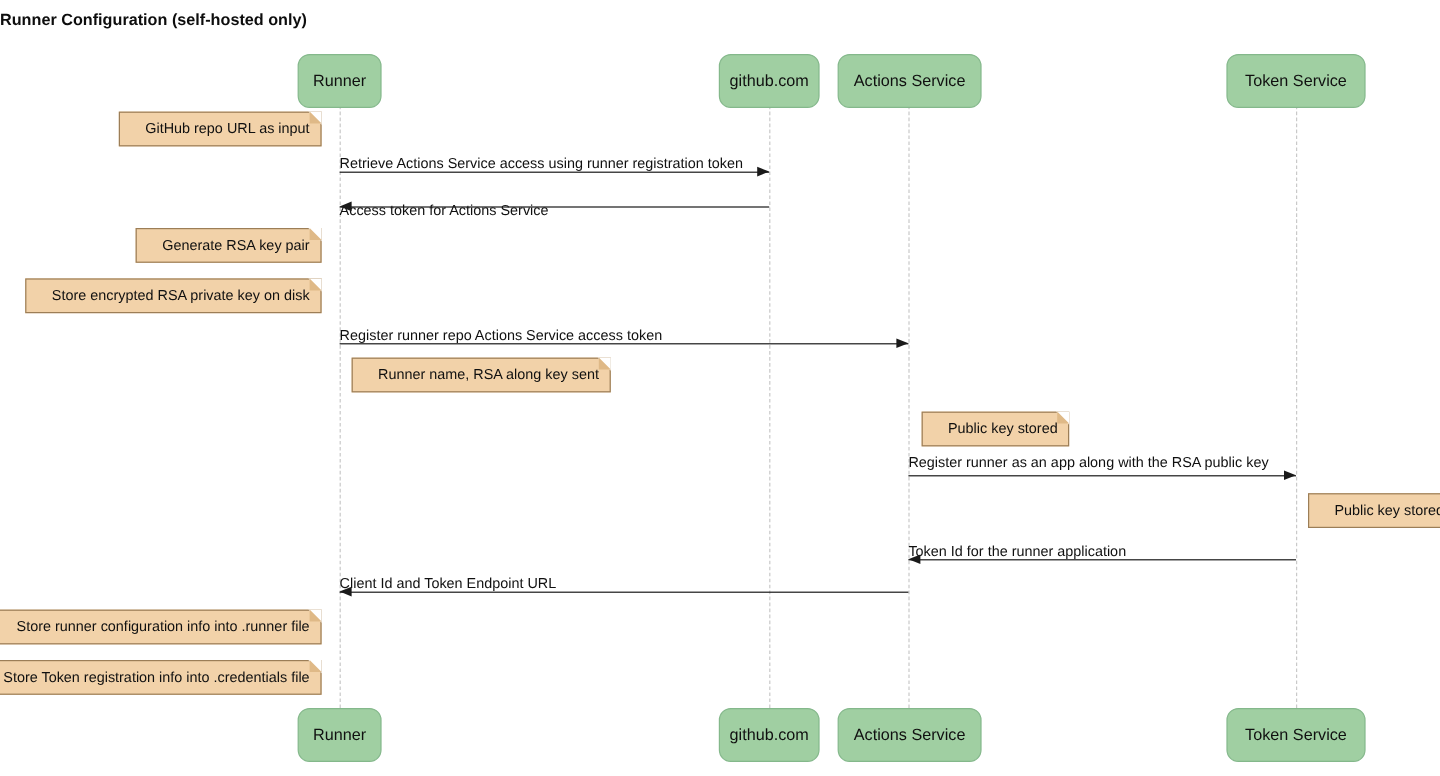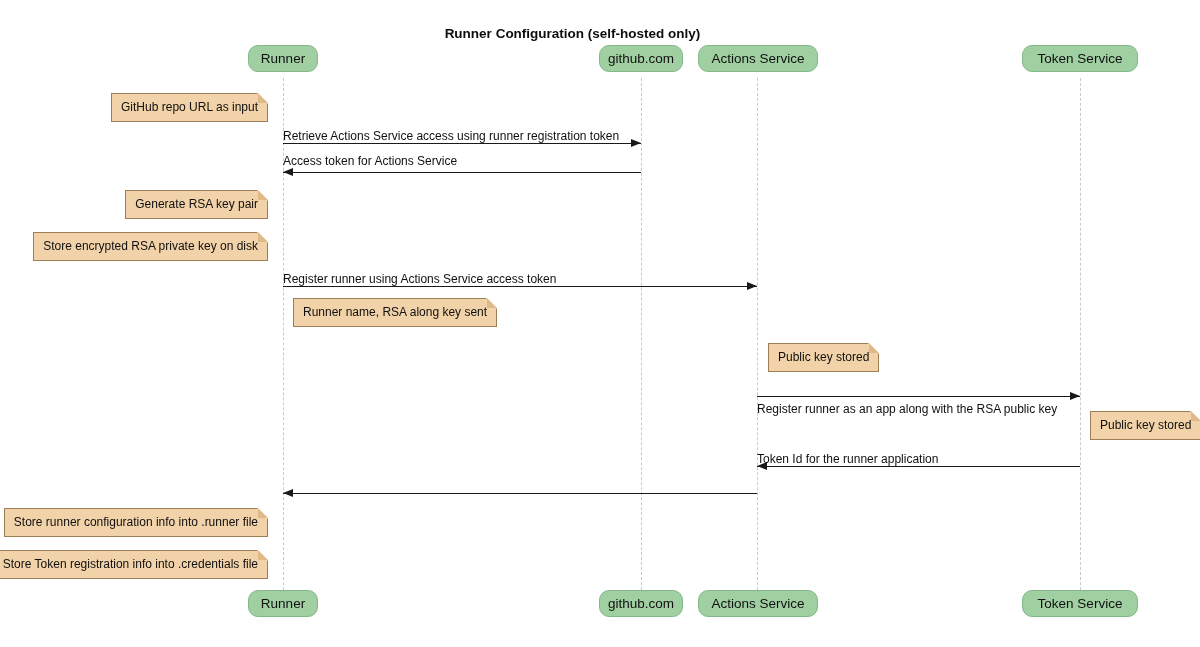--- a/index.html
+++ b/index.html
@@ -1,34 +1,34 @@
 <!DOCTYPE html>
 <html style="--participant-fill: #A0CFA2; --participant-border: #84B88B; --note-fill: #F2D2A9; --note-border: #9C7E57; --note-fold: #DFB987; --lifeline: #C9C9C9; --arrow: #1A1A1A;"><head>
 <meta charset="utf-8">
 <style>
   * { margin:0; padding:0; box-sizing:border-box; }
   html,body { background:#ffffff; }
   body { font-family:"Liberation Sans","DejaVu Sans",sans-serif; color:#111; }
   .canvas { position:relative; width:1200px; height:647px; background:#fff; overflow:hidden; }
 
-  .title { position:absolute; left:0; top:26px; width:1145px; text-align:center;
+  .title { position:absolute; left:0; top:9px; width:1145px; text-align:left;
            font-size:13.5px; font-weight:bold; color:#0d0d0d; }
 
   .lifeline { position:absolute; top:78px; height:512px; width:0;
               border-left:1px dashed var(--lifeline,#C9C9C9); }
 
-  .participant { position:absolute; height:27px; border-radius:10px;
+  .participant { position:absolute; height:45px; border-radius:10px;
                  background:var(--participant-fill,#A0CFA2);
                  border:1px solid var(--participant-border,#84B88B);
                  display:flex; align-items:center; justify-content:center;
                  font-size:13.5px; color:#101010; white-space:nowrap; }
 
   .note { position:absolute; background:var(--note-fill,#F2D2A9);
           border:1px solid var(--note-border,#9C7E57);
-          font-size:12px; color:#101010; padding:6px 9px 7px 9px; white-space:nowrap; }
+          font-size:12px; color:#101010; padding:6px 9px 7px 21px; white-space:nowrap; }
   .note::before { content:""; position:absolute; top:-1px; right:-1px; width:0; height:0;
           border-top:11px solid #ffffff; border-left:11px solid transparent; }
   .note::after  { content:""; position:absolute; top:-1px; right:-1px; width:0; height:0;
           border-left:10px solid var(--note-fold,#DFB987); border-top:10px solid transparent; }
 
   .msg-label { position:absolute; font-size:12px; color:#101010; text-align:left;
                white-space:nowrap; }
   .msg-line  { position:absolute; height:0; border-top:1px solid var(--arrow,#1a1a1a); }
   .ah { position:absolute; width:0; height:0; }
   .ah-right { border-left:10px solid var(--arrow,#1a1a1a);
@@ -52,45 +52,46 @@
   <div class="participant" style="left:599px;top:45px;width:84px">github.com</div>
   <div class="participant" style="left:698px;top:45px;width:120px">Actions Service</div>
   <div class="participant" style="left:1022px;top:45px;width:116px">Token Service</div>
 
   <div class="note" style="right:932px;top:93px">GitHub repo URL as input</div>
 
   <div class="msg-label" style="left:283px;width:358px;top:129px">Retrieve Actions Service access using runner registration token</div>
   <div class="msg-line" style="left:283px;width:358px;top:143px"></div>
   <div class="ah ah-right" style="left:631px;top:139px"></div>
 
-  <div class="msg-label" style="left:283px;width:358px;top:154px">Access token for Actions Service</div>
+  <div class="msg-label" style="left:283px;width:358px;top:168px">Access token for Actions Service</div>
   <div class="msg-line" style="left:283px;width:358px;top:172px"></div>
   <div class="ah ah-left" style="left:283px;top:168px"></div>
 
   <div class="note" style="right:932px;top:190px">Generate RSA key pair</div>
   <div class="note" style="right:932px;top:232px">Store encrypted RSA private key on disk</div>
 
-  <div class="msg-label" style="left:283px;width:474px;top:272px">Register runner using Actions Service access token</div>
+  <div class="msg-label" style="left:283px;width:474px;top:272px">Register runner repo Actions Service access token</div>
   <div class="msg-line" style="left:283px;width:474px;top:286px"></div>
   <div class="ah ah-right" style="left:747px;top:282px"></div>
 
   <div class="note" style="left:293px;top:298px">Runner name, RSA along key sent</div>
 
   <div class="note" style="left:768px;top:343px">Public key stored</div>
 
-  <div class="msg-label" style="left:757px;width:323px;top:402px">Register runner as an app along with the RSA public key</div>
+  <div class="msg-label" style="left:757px;width:323px;top:378px">Register runner as an app along with the RSA public key</div>
   <div class="msg-line" style="left:757px;width:323px;top:396px"></div>
   <div class="ah ah-right" style="left:1070px;top:392px"></div>
 
   <div class="note" style="left:1090px;top:411px">Public key stored</div>
 
   <div class="msg-label" style="left:757px;width:323px;top:452px">Token Id for the runner application</div>
   <div class="msg-line" style="left:757px;width:323px;top:466px"></div>
   <div class="ah ah-left" style="left:757px;top:462px"></div>
 
+  <div class="msg-label" style="left:283px;width:474px;top:479px">Client Id and Token Endpoint URL</div>
   <div class="msg-line" style="left:283px;width:474px;top:493px"></div>
   <div class="ah ah-left" style="left:283px;top:489px"></div>
 
   <div class="note" style="right:932px;top:508px">Store runner configuration info into .runner file</div>
   <div class="note" style="right:932px;top:550px">Store Token registration info into .credentials file</div>
 
   <div class="participant" style="left:248px;top:590px;width:70px">Runner</div>
   <div class="participant" style="left:599px;top:590px;width:84px">github.com</div>
   <div class="participant" style="left:698px;top:590px;width:120px">Actions Service</div>
   <div class="participant" style="left:1022px;top:590px;width:116px">Token Service</div>

